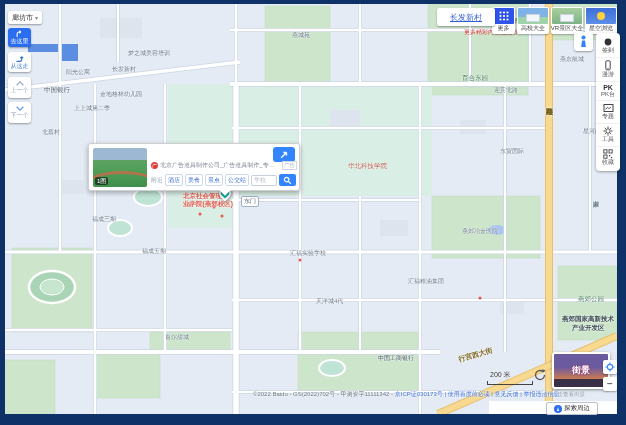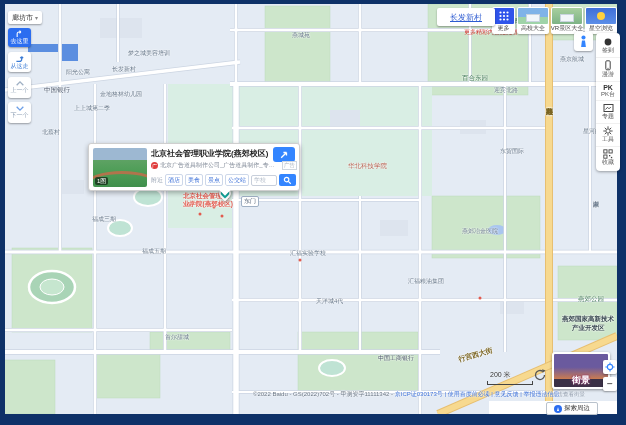--- a/index.html
+++ b/index.html
@@ -75,21 +75,21 @@
   
   .pin{left:219px;top:187px;width:12px;height:12px;background:#12b3a8;border:2px solid #fff;
     border-radius:50% 50% 50% 0;transform:rotate(-45deg);box-shadow:0 1px 3px rgba(0,0,0,.4);z-index:4;}
   .gate{left:241px;top:196px;background:#fff;border:1px solid #9fb0c4;border-radius:2px;font-size:6px;color:#4a5a6e;
     padding:0 2px;line-height:1.5;z-index:3;}
   
   .scale-txt{left:490px;top:370px;font-size:7px;color:#333;text-shadow:0 0 2px #fff;z-index:3;}
   .scale-bar{left:487px;top:381px;width:46px;height:4px;border-left:1px solid #444;border-right:1px solid #444;border-bottom:1px solid #444;z-index:3;}
   .rot-btn{left:532px;top:367px;width:16px;height:16px;z-index:3;display:flex;align-items:center;justify-content:center;}
   .sv-thumb{left:552px;top:352px;width:58px;height:37px;border:2px solid #fff;border-radius:3px;box-shadow:0 1px 3px rgba(0,0,0,.4);
-    background:linear-gradient(#6a5a9e 40%,#c97b52 75%,#3a3046 75%);display:flex;align-items:flex-end;justify-content:center;z-index:3;}
+    background:linear-gradient(#6a5a9e 40%,#c97b52 75%,#3a3046 75%);display:flex;align-items:center;justify-content:center;z-index:3;}
   .sv-thumb .svl{font-size:9px;font-weight:bold;color:#fff;text-shadow:0 0 3px #e85bb1,0 0 2px #000;}
   .sv-cap{left:552px;top:391px;font-size:5.5px;color:#8b97a8;text-shadow:0 0 2px #fff;z-index:3;}
   .ctl{left:603px;width:14px;height:14px;background:#fff;border-radius:2px;box-shadow:0 1px 2px rgba(0,0,0,.35);
     display:flex;align-items:center;justify-content:center;z-index:3;}
   .ctl.minus{font-size:10px;color:#666;font-weight:bold;line-height:1;}
   .attr{left:253px;top:390px;font-size:6px;white-space:nowrap;z-index:3;text-shadow:0 0 2px #fff,0 0 2px #fff;}
   .attr .g{color:#6b7785;}
   .attr .b{color:#3a6fd8;}
   .bstrip{left:489px;top:401px;width:128px;height:13px;background:#fff;z-index:4;}
   .explore{left:546px;top:402px;width:52px;height:13px;background:#fff;border:1px solid #b9c2cc;border-radius:2px;
@@ -348,21 +348,20 @@
       </svg>
       <span class="tlab">收藏</span>
     </div>
   </div>
 
   <div class="abs card">
     <div class="photo">
       <div class="track"></div>
       <span class="badge">1图</span>
     </div>
-    <div class="title">北京社会管理职业学院(燕郊校区)</div>
     <div class="dir-btn">
       <svg width="10" height="10" viewBox="0 0 10 10">
         <path d="M2.2,7.8 L7.5,2.5 M7.5,2.5 H4.4 M7.5,2.5 V5.6" stroke="#fff" stroke-width="1.3" fill="none"></path>
       </svg>
     </div>
     <div class="ad-row">
       <span class="ad-ic">广</span>
       <span class="ad-tx">北京广告道具制作公司_广告道具制作_专业定制</span>
       <span class="ad-tag">广告</span>
     </div>

